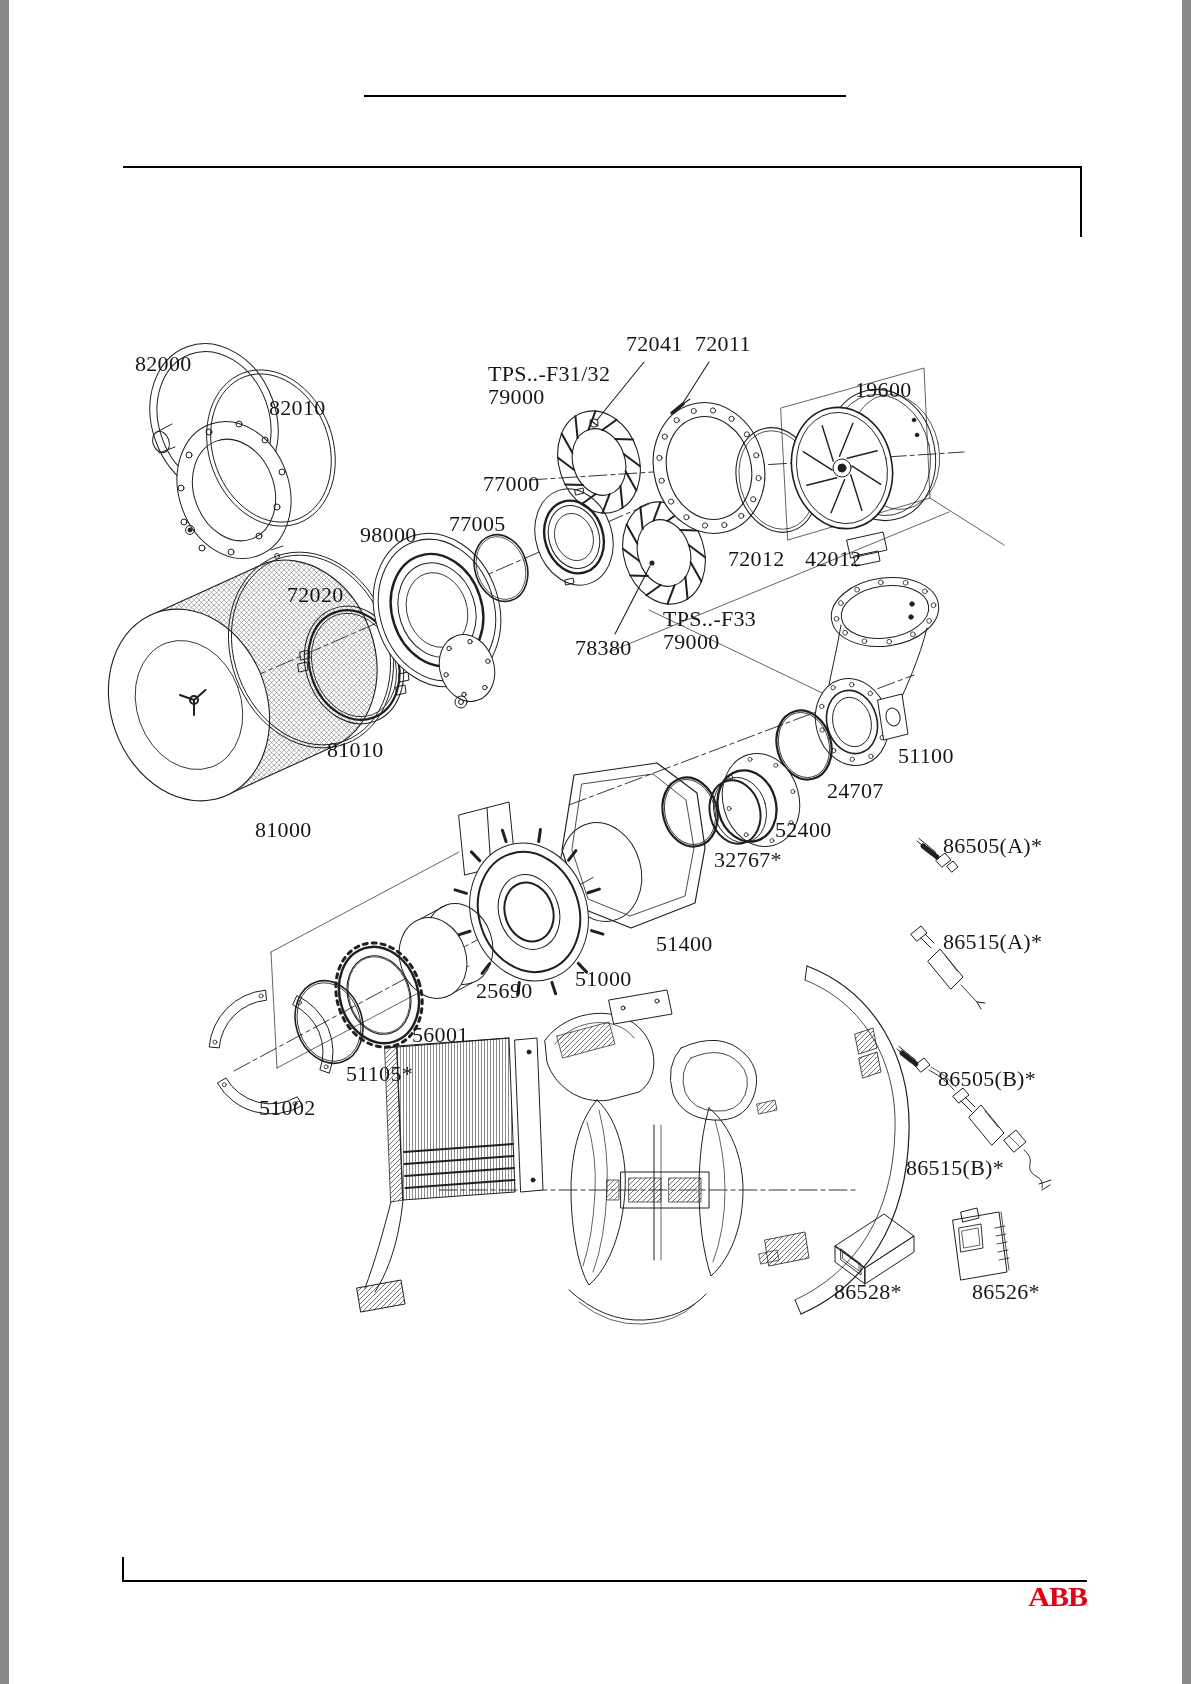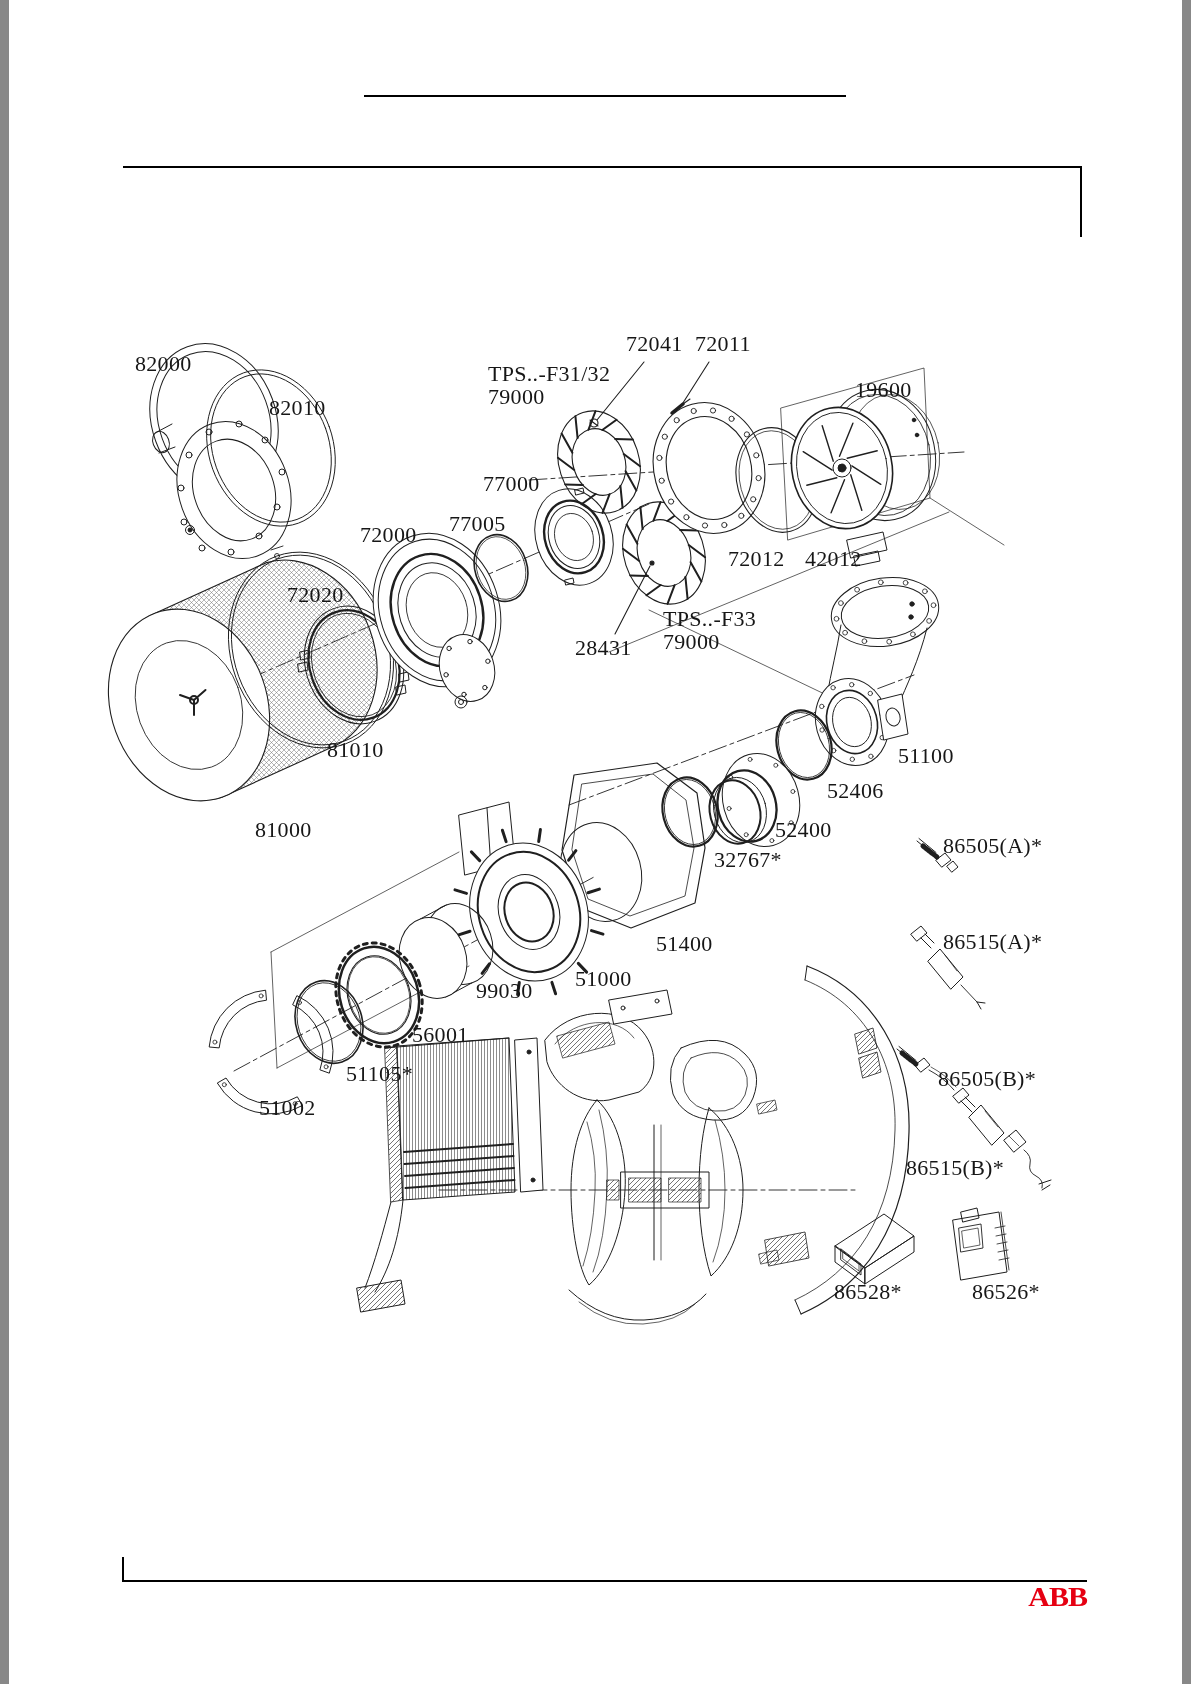--- a/index.html
+++ b/index.html
@@ -488,38 +488,38 @@
 
   <div class="lbl" style="left:126px;top:352px">82000</div>
   <div class="lbl" style="left:260px;top:396px">82010</div>
   <div class="lbl" style="left:479px;top:362px">TPS..-F31/32</div>
   <div class="lbl" style="left:479px;top:385px">79000</div>
   <div class="lbl" style="left:617px;top:332px">72041</div>
   <div class="lbl" style="left:686px;top:332px">72011</div>
   <div class="lbl" style="left:846px;top:378px">19600</div>
   <div class="lbl" style="left:474px;top:472px">77000</div>
   <div class="lbl" style="left:440px;top:512px">77005</div>
-  <div class="lbl" style="left:351px;top:523px">72000</div>
+  <div class="lbl" style="left:351px;top:523px">98000</div>
   <div class="lbl" style="left:278px;top:583px">72020</div>
   <div class="lbl" style="left:719px;top:547px">72012</div>
   <div class="lbl" style="left:796px;top:547px">42012</div>
-  <div class="lbl" style="left:566px;top:636px">28431</div>
+  <div class="lbl" style="left:566px;top:636px">78380</div>
   <div class="lbl" style="left:654px;top:607px">TPS..-F33</div>
   <div class="lbl" style="left:654px;top:630px">79000</div>
   <div class="lbl" style="left:318px;top:738px">81010</div>
   <div class="lbl" style="left:246px;top:818px">81000</div>
   <div class="lbl" style="left:889px;top:744px">51100</div>
-  <div class="lbl" style="left:818px;top:779px">52406</div>
+  <div class="lbl" style="left:818px;top:779px">24707</div>
   <div class="lbl" style="left:766px;top:818px">52400</div>
   <div class="lbl" style="left:705px;top:848px">32767*</div>
   <div class="lbl" style="left:934px;top:834px">86505(A)*</div>
   <div class="lbl" style="left:934px;top:930px">86515(A)*</div>
   <div class="lbl" style="left:647px;top:932px">51400</div>
   <div class="lbl" style="left:566px;top:967px">51000</div>
-  <div class="lbl" style="left:467px;top:979px">99030</div>
+  <div class="lbl" style="left:467px;top:979px">25690</div>
   <div class="lbl" style="left:403px;top:1023px">56001</div>
   <div class="lbl" style="left:337px;top:1062px">51105*</div>
   <div class="lbl" style="left:250px;top:1096px">51002</div>
   <div class="lbl" style="left:929px;top:1067px">86505(B)*</div>
   <div class="lbl" style="left:897px;top:1156px">86515(B)*</div>
   <div class="lbl" style="left:825px;top:1280px">86528*</div>
   <div class="lbl" style="left:963px;top:1280px">86526*</div>
 
   <div class="abb">ABB</div>
 

